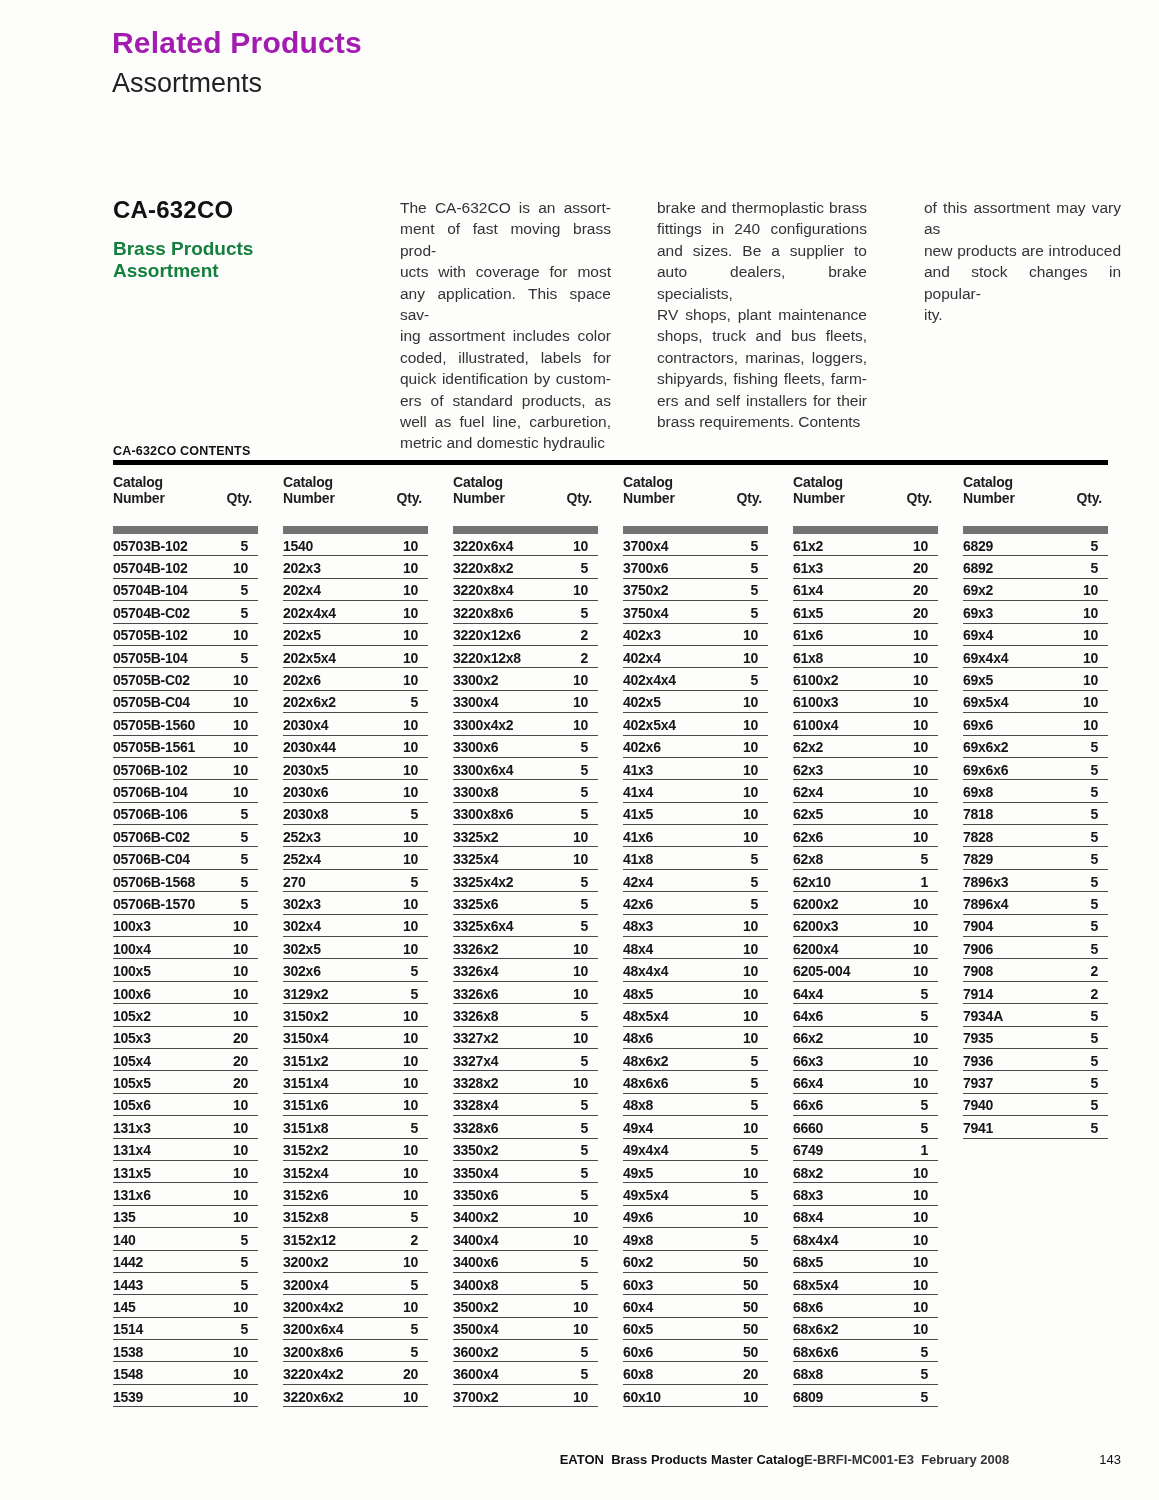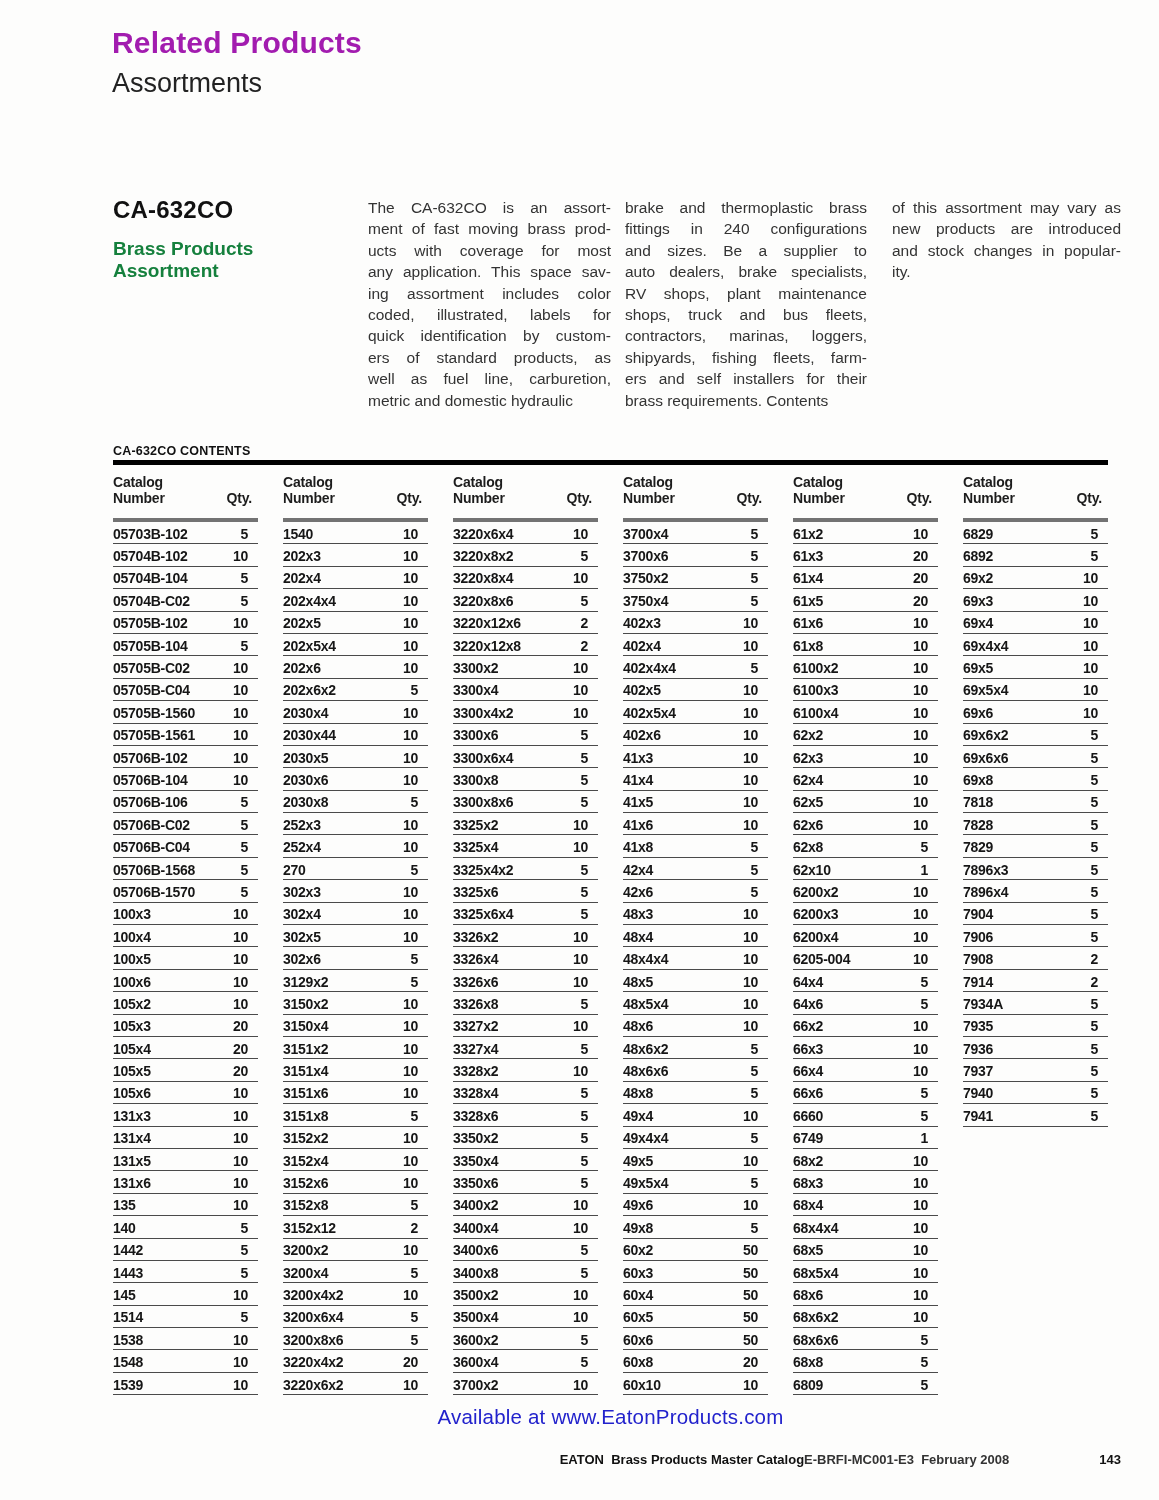--- a/index.html
+++ b/index.html
@@ -15,33 +15,33 @@
   .page-subtitle{
     position:absolute;left:112px;top:68px;font-size:27px;font-weight:normal;color:#222;
   }
   .product-block{position:absolute;left:113px;top:196px;width:230px;}
   .product-code{font-size:24px;font-weight:bold;color:#111;margin-bottom:14px;letter-spacing:.2px;}
   .product-name{font-size:19px;font-weight:bold;color:#15803d;line-height:22px;}
   .para{position:absolute;top:197px;font-size:15.5px;line-height:21.4px;color:#333;}
   #para-0{left:368px;width:243px;}
   #para-1{left:625px;width:242px;}
   #para-2{left:892px;width:229px;}
-  .pline{text-align:justify;text-align-last:justify;white-space:normal;}
+  .pline{text-align:justify;text-align-last:justify;white-space:normal;margin-left:32px;}
   .plast{text-align-last:left;}
   .tbl-caption{
     position:absolute;left:113px;top:444px;font-size:12.5px;font-weight:bold;
     letter-spacing:.2px;color:#111;
   }
   .thick-rule{position:absolute;left:113px;top:460px;width:995px;height:5px;background:#000;}
   #table-columns{
     position:absolute;left:113px;top:474px;width:995px;
     display:flex;gap:25px;align-items:flex-start;
   }
   .tgroup{width:145px;flex:0 0 145px;}
-  .thead{border-bottom:4px solid #737373;padding-bottom:12px;}
+  .thead{border-bottom:8px solid #737373;padding-bottom:20px;}
   .thead-l1{font-size:14px;font-weight:bold;line-height:16px;letter-spacing:-.2px;}
   .thead-l2{display:flex;justify-content:space-between;align-items:center;
     font-size:14px;font-weight:bold;line-height:16px;letter-spacing:-.2px;}
   .thead-l2 .qtyh{padding-right:6px;}
   .row{
     height:22.4px;display:flex;justify-content:space-between;align-items:center;
     border-bottom:1px solid #4a4a4a;box-sizing:border-box;
     font-size:14px;font-weight:bold;letter-spacing:-.25px;color:#161616;
     padding-top:2px;
   }
@@ -49,21 +49,21 @@
   .avail-link{
     position:absolute;left:113px;top:1405px;width:995px;text-align:center;
     font-size:20.5px;color:#2222cc;letter-spacing:.2px;cursor:pointer;
   }
   .footer-line{
     position:absolute;right:38px;top:1452px;display:flex;align-items:center;
     font-size:13px;color:#222;white-space:pre;
   }
   .f-bold{font-weight:bold;color:#111;}
   .f-reg{font-weight:bold;color:#333;}
-  .f-page{font-weight:bold;color:#111;margin-left:90px;}
+  .f-page{font-weight:normal;color:#111;margin-left:90px;}
 </style>
 </head>
 <body>
 
 <div id="sheet">
 
   <div class="page-title">Related Products</div>
   <div class="page-subtitle">Assortments</div>
 
   <div class="product-block">
@@ -1044,21 +1044,20 @@
           <span class="cat">7940</span>
           <span class="qty">5</span>
         </div>
         <div class="row">
           <span class="cat">7941</span>
           <span class="qty">5</span>
         </div>
       </div>
     </div>
 
-  <div class="avail-link" style="color: rgb(34, 34, 204);">Available at www.EatonProducts.com</div>
 
   <div class="footer-line">
     <span class="f-bold"><span>EATON</span>&nbsp;&nbsp;<span>Brass Products Master Catalog</span></span>
     <span class="f-reg"><span>E-BRFI-MC001-E3</span>&nbsp;&nbsp;<span>February 2008</span></span>
     <span class="f-page">143</span>
   </div>
 
 </div>
 
 </body></html>

